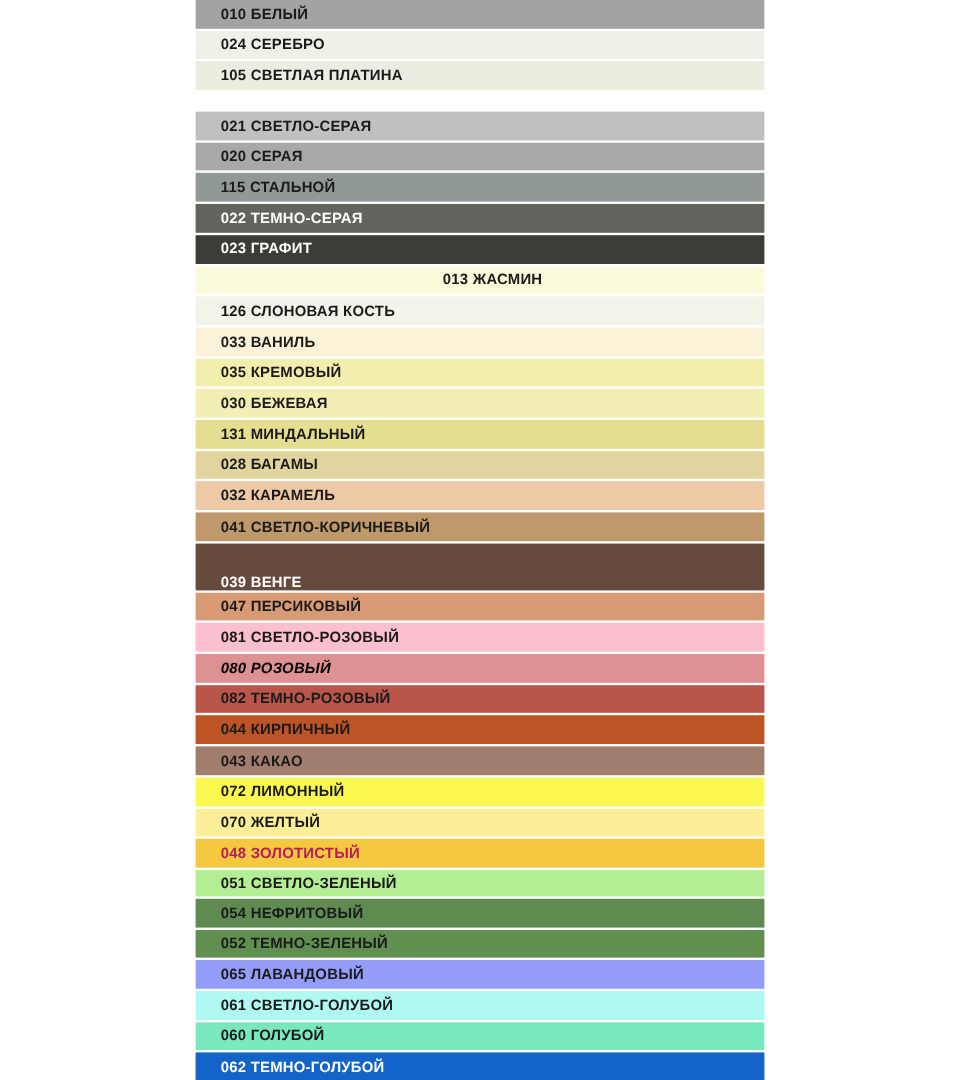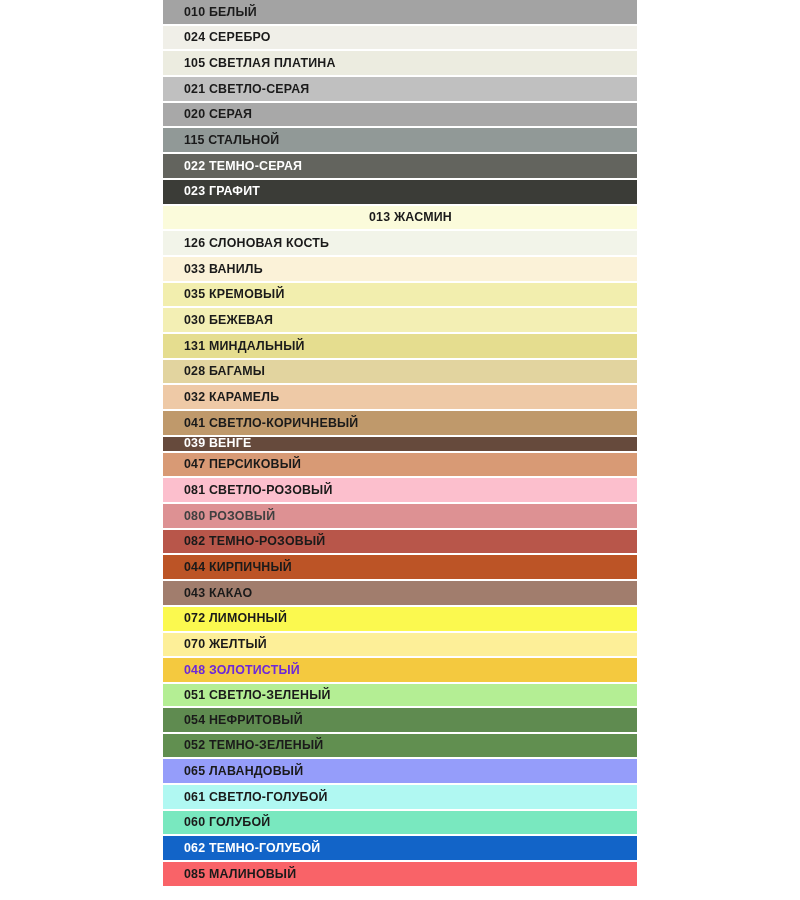--- a/index.html
+++ b/index.html
@@ -48,21 +48,21 @@
 <body>
 
 <div id="palette-root">
   <div id="swatch-list" style="left: 163px; width: 474px;">
       <div class="swatch-row" style="height: 23.7px; margin-bottom: 2px; background: #a3a3a3;">
         <span class="swatch-label" style="color: rgb(26, 26, 26);">010 БЕЛЫЙ</span>
       </div>
       <div class="swatch-row" style="height: 23.7px; margin-bottom: 2px; background: rgb(240, 239, 232);">
         <span class="swatch-label" style="color: rgb(26, 26, 26);">024 СЕРЕБРО</span>
       </div>
-      <div class="swatch-row" style="height: 23.7px; margin-bottom: 2px; background: rgb(236, 236, 224);">
+      <div class="swatch-row" style="height: 23.7px; margin-bottom: 18px; background: rgb(236, 236, 224);">
         <span class="swatch-label" style="color: rgb(26, 26, 26);">105 СВЕТЛАЯ ПЛАТИНА</span>
       </div>
       <div class="swatch-row" style="height: 23.7px; margin-bottom: 2px; background: rgb(192, 192, 192);">
         <span class="swatch-label" style="color: rgb(26, 26, 26);">021 СВЕТЛО-СЕРАЯ</span>
       </div>
       <div class="swatch-row" style="height: 23.7px; margin-bottom: 2px; background: rgb(168, 168, 168);">
         <span class="swatch-label" style="color: rgb(26, 26, 26);">020 СЕРАЯ</span>
       </div>
       <div class="swatch-row" style="height: 23.7px; margin-bottom: 2px; background: rgb(145, 153, 151);">
         <span class="swatch-label" style="color: rgb(26, 26, 26);">115 СТАЛЬНОЙ</span>
@@ -93,49 +93,49 @@
       </div>
       <div class="swatch-row" style="height: 23.7px; margin-bottom: 2px; background: rgb(226, 212, 159);">
         <span class="swatch-label" style="color: rgb(26, 26, 26);">028 БАГАМЫ</span>
       </div>
       <div class="swatch-row" style="height: 23.7px; margin-bottom: 2px; background: rgb(238, 201, 166);">
         <span class="swatch-label" style="color: rgb(26, 26, 26);">032 КАРАМЕЛЬ</span>
       </div>
       <div class="swatch-row" style="height: 23.7px; margin-bottom: 2px; background: rgb(191, 153, 107);">
         <span class="swatch-label" style="color: rgb(26, 26, 26);">041 СВЕТЛО-КОРИЧНЕВЫЙ</span>
       </div>
-      <div class="swatch-row" style="height: 14px; margin-bottom: 2px; background: rgb(102, 74, 60);">
+      <div class="swatch-row" style="height: 39px; margin-bottom: 2px; background: rgb(102, 74, 60); align-items: flex-end;">
         <span class="swatch-label" style="color: rgb(255, 255, 255);">039 ВЕНГЕ</span>
       </div>
       <div class="swatch-row" style="height: 23.7px; margin-bottom: 2px; background: rgb(216, 154, 117);">
         <span class="swatch-label" style="color: rgb(26, 26, 26);">047 ПЕРСИКОВЫЙ</span>
       </div>
       <div class="swatch-row" style="height: 23.7px; margin-bottom: 2px; background: rgb(252, 191, 205);">
         <span class="swatch-label" style="color: rgb(26, 26, 26);">081 СВЕТЛО-РОЗОВЫЙ</span>
       </div>
       <div class="swatch-row" style="height: 23.7px; margin-bottom: 2px; background: rgb(221, 145, 147);">
-        <span class="swatch-label" style="color: #404040;">080 РОЗОВЫЙ</span>
+        <span class="swatch-label" style="color: #000000; font-style: italic;">080 РОЗОВЫЙ</span>
       </div>
       <div class="swatch-row" style="height: 23.7px; margin-bottom: 2px; background: rgb(184, 86, 74);">
         <span class="swatch-label" style="color: rgb(26, 26, 26);">082 ТЕМНО-РОЗОВЫЙ</span>
       </div>
       <div class="swatch-row" style="height: 23.7px; margin-bottom: 2px; background: rgb(188, 84, 38);">
         <span class="swatch-label" style="color: rgb(26, 26, 26);">044 КИРПИЧНЫЙ</span>
       </div>
       <div class="swatch-row" style="height: 23.7px; margin-bottom: 2px; background: rgb(161, 125, 109);">
         <span class="swatch-label" style="color: rgb(26, 26, 26);">043 КАКАО</span>
       </div>
       <div class="swatch-row" style="height: 23.7px; margin-bottom: 2px; background: rgb(251, 249, 79);">
         <span class="swatch-label" style="color: rgb(26, 26, 26);">072 ЛИМОННЫЙ</span>
       </div>
       <div class="swatch-row" style="height: 23.7px; margin-bottom: 2px; background: rgb(253, 239, 152);">
         <span class="swatch-label" style="color: rgb(26, 26, 26);">070 ЖЕЛТЫЙ</span>
       </div>
       <div class="swatch-row" style="height: 23.7px; margin-bottom: 2px; background: rgb(244, 201, 63);">
-        <span class="swatch-label" style="color: #6d28d9;">048 ЗОЛОТИСТЫЙ</span>
+        <span class="swatch-label" style="color: #be185d;">048 ЗОЛОТИСТЫЙ</span>
       </div>
       <div class="swatch-row" style="height: 22px; margin-bottom: 2px; background: rgb(180, 238, 148);">
         <span class="swatch-label" style="color: rgb(26, 26, 26);">051 СВЕТЛО-ЗЕЛЕНЫЙ</span>
       </div>
       <div class="swatch-row" style="height: 23.7px; margin-bottom: 2px; background: rgb(95, 139, 80);">
         <span class="swatch-label" style="color: rgb(26, 26, 26);">054 НЕФРИТОВЫЙ</span>
       </div>
       <div class="swatch-row" style="height: 23.7px; margin-bottom: 2px; background: rgb(97, 143, 80);">
         <span class="swatch-label" style="color: rgb(26, 26, 26);">052 ТЕМНО-ЗЕЛЕНЫЙ</span>
       </div>

